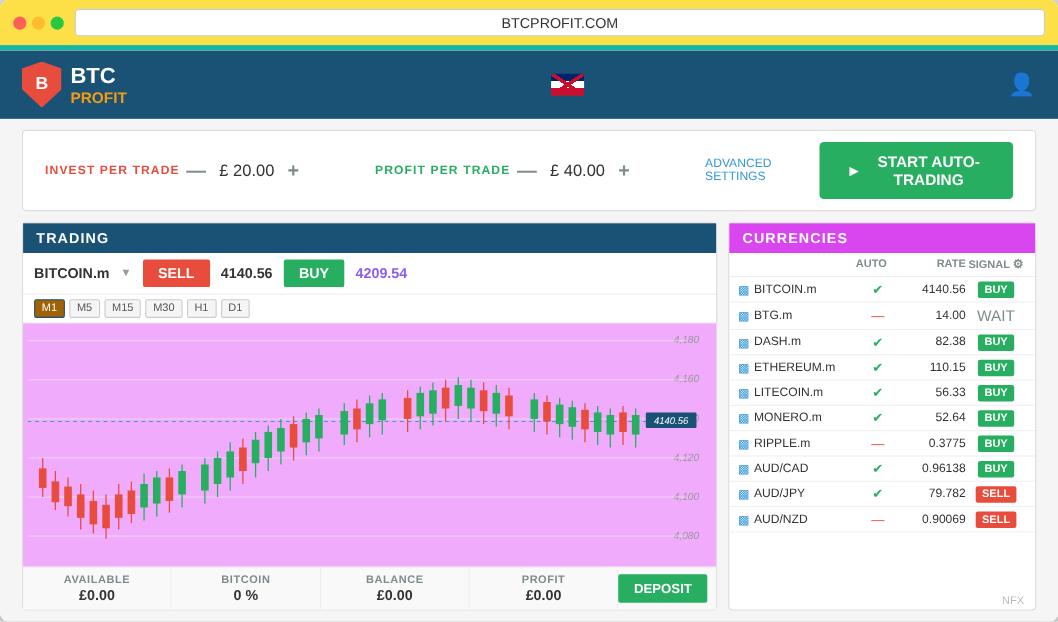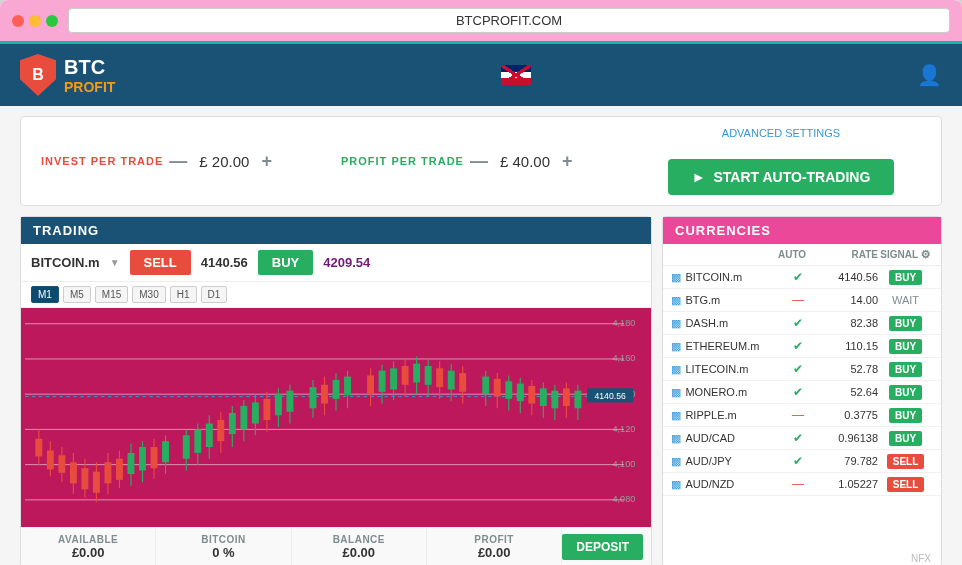--- a/index.html
+++ b/index.html
@@ -10,26 +10,26 @@
       min-height: 565px;
       background: #fff;
       border-radius: 8px;
       box-shadow: 0 4px 20px rgba(0,0,0,0.3);
       overflow: hidden;
       display: flex;
       flex-direction: column;
     }
 
     .browser-toolbar {
-      background: #f9a8d4;
+      background: #fde047;
       padding: 8px 12px;
       display: flex;
       align-items: center;
       gap: 10px;
-      border-bottom: 3px solid #14b8a6;
+      border-bottom: 5px solid #14b8a6;
     }
 
     .browser-dots { display: flex; gap: 5px; }
     .dot { width: 12px; height: 12px; border-radius: 50%; }
     .dot-red { background: #ff5f57; }
     .dot-yellow { background: #febc2e; }
     .dot-green { background: #28c840; }
 
     .browser-url {
       flex: 1;
@@ -161,21 +161,20 @@
     }
 
     .value-display {
       font-size: 15px;
       color: #333;
     }
 
     .advanced-settings-area {
       flex: 1;
       display: flex;
-      flex-direction: column;
       align-items: center;
       gap: 20px;
     }
 
     .advanced-link {
       color: #3498db;
       font-size: 11px;
       text-decoration: none;
       cursor: pointer;
     }
@@ -262,21 +261,21 @@
       color: white;
       padding: 5px 14px;
       border: none;
       font-size: 13px;
       font-weight: bold;
       cursor: pointer;
       border-radius: 2px;
     }
 
     .buy-price {
-      color: #701a75;
+      color: #8b5cf6;
       font-size: 13px;
       font-weight: bold;
     }
 
     .timeframe-row {
       display: flex;
       gap: 4px;
       padding: 4px 10px;
       border-bottom: 1px solid #eee;
     }
@@ -285,32 +284,33 @@
       font-size: 10px;
       padding: 2px 6px;
       border: 1px solid #ccc;
       border-radius: 2px;
       cursor: pointer;
       background: #f5f5f5;
       color: #555;
     }
 
     .tf-btn.active {
-      background: #0c4a6e;
+      background: #a16207;
       color: white;
       border-color: #1a5276;
     }
 
     .chart-area {
       flex: 1;
       padding: 4px;
-      background: #be185d;
+      background: #f0abfc;
       position: relative;
       overflow: hidden;
       min-height: 170px;
+      font-style: italic;
     }
 
     
     .chart-svg { width: 100%; height: 100%; }
 
     
     .stats-row {
       display: flex;
       border-top: 1px solid #eee;
       background: #f9f9f9;
@@ -355,21 +355,21 @@
     .currencies-panel {
       width: 280px;
       background: white;
       border: 1px solid #ddd;
       border-radius: 4px;
       display: flex;
       flex-direction: column;
     }
 
     .currencies-header {
-      background: #ec4899;
+      background: #d946ef;
       color: white;
       padding: 6px 12px;
       font-size: 13px;
       font-weight: bold;
       letter-spacing: 1px;
     }
 
     .currencies-col-headers {
       display: grid;
       grid-template-columns: 1fr 40px 60px 55px;
@@ -426,21 +426,21 @@
       color: white;
       padding: 2px 6px;
       border-radius: 2px;
       font-size: 10px;
       font-weight: bold;
       cursor: pointer;
     }
 
     .signal-wait {
       color: #7f8c8d;
-      font-size: 11px;
+      font-size: 14px;
     }
 
     .currencies-body {
       display: flex;
       flex: 1;
       overflow: hidden;
     }
 
     .nfx-watermark {
       text-align: right;
@@ -770,21 +770,21 @@
                 <div class="auto-cell"><span class="check-mark">✔</span></div>
                 <div class="rate-cell">110.15</div>
                 <div class="signal-cell"><span class="signal-buy">BUY</span></div>
               </div>
               <div class="currency-row">
                 <div class="currency-name-cell">
                   <span style="color:#3498db;font-size:11px">▩</span>
                   <span>LITECOIN.m</span>
                 </div>
                 <div class="auto-cell"><span class="check-mark">✔</span></div>
-                <div class="rate-cell">52.78</div>
+                <div class="rate-cell">56.33</div>
                 <div class="signal-cell"><span class="signal-buy">BUY</span></div>
               </div>
               <div class="currency-row">
                 <div class="currency-name-cell">
                   <span style="color:#3498db;font-size:11px">▩</span>
                   <span>MONERO.m</span>
                 </div>
                 <div class="auto-cell"><span class="check-mark">✔</span></div>
                 <div class="rate-cell">52.64</div>
                 <div class="signal-cell"><span class="signal-buy">BUY</span></div>
@@ -815,21 +815,21 @@
                 <div class="auto-cell"><span class="check-mark">✔</span></div>
                 <div class="rate-cell">79.782</div>
                 <div class="signal-cell"><span class="signal-sell">SELL</span></div>
               </div>
               <div class="currency-row">
                 <div class="currency-name-cell">
                   <span style="color:#3498db;font-size:11px">▩</span>
                   <span>AUD/NZD</span>
                 </div>
                 <div class="auto-cell"><span class="dash-mark">―</span></div>
-                <div class="rate-cell">1.05227</div>
+                <div class="rate-cell">0.90069</div>
                 <div class="signal-cell"><span class="signal-sell">SELL</span></div>
               </div>
             </div>
         </div>
         <div class="nfx-watermark">NFX</div>
       </div>
 
     </div>
   </div>
 </div>

